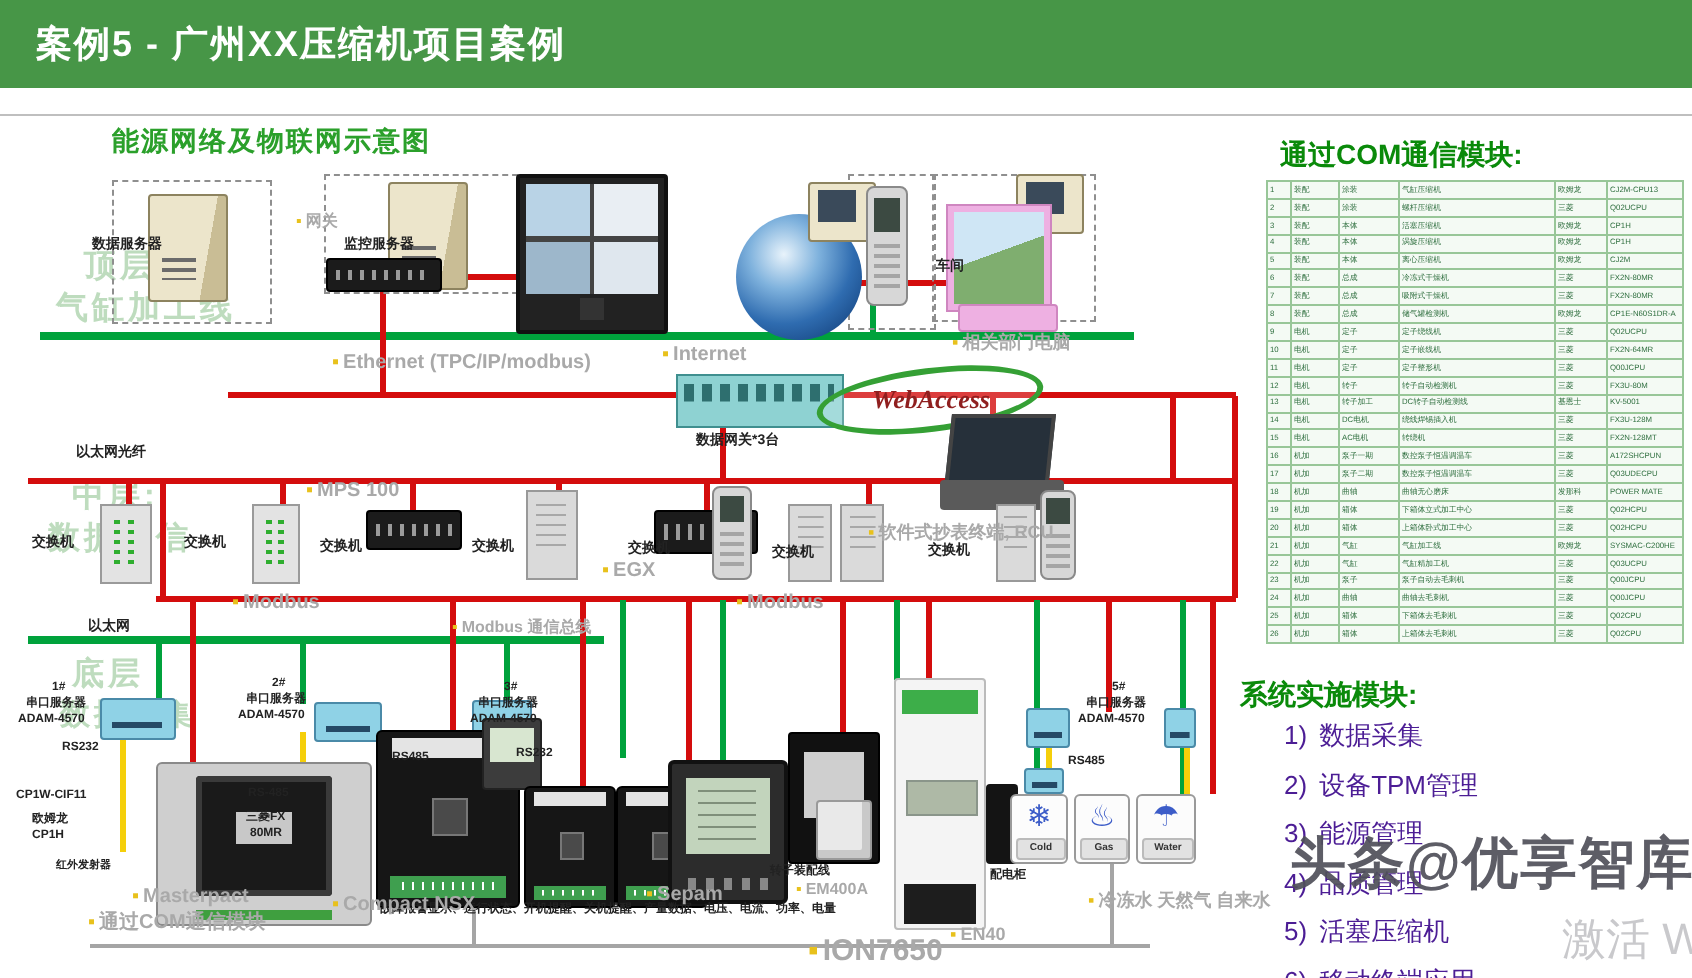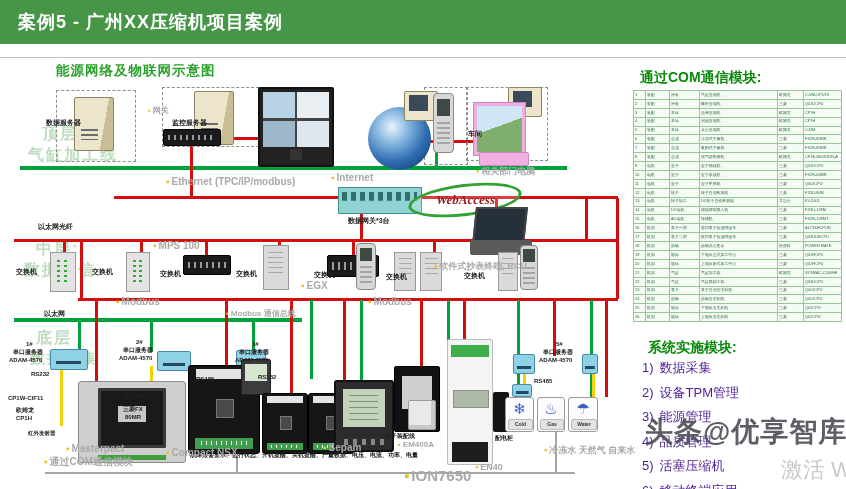--- a/index.html
+++ b/index.html
@@ -78,21 +78,21 @@
   .dev-machine{background:#e9e9e9;border:1px solid #9a9a9a;border-radius:2px;box-shadow:inset -4px -4px 0 #c9c9c9}
   .dev-blackbox{background:#141414;border-radius:2px}
   .dev-tile{background:#fcfcfc;border:1px solid #9a9a9a;border-radius:3px}
   .dev-tile .glyph{left:0;top:0;width:100%;height:68%;color:#3c5cc8;font-size:15px;line-height:1.5;text-align:center}
   .dev-tile .tlab{left:6%;bottom:3%;width:88%;height:9px;background:#e2e2e2;border:1px solid #bbb;border-radius:2px;font-weight:bold;font-size:5px;color:#333;text-align:center;line-height:8px}
   
   #info-title{position:absolute;left:640px;top:69px;font-size:14px;font-weight:bold;color:#0a8a0a;white-space:nowrap}
   #plc-table{position:absolute;left:633px;top:90px;width:208px;border-collapse:collapse;table-layout:fixed;background:#f4faf4}
   #plc-table td{border:0.5px solid #98c698;font-size:3.9px;line-height:1.1;color:#2f6f3f;
                 padding:0 1px;height:7.9px;overflow:hidden;white-space:nowrap}
-  #mod-title{position:absolute;left:648px;top:339px;font-size:14px;font-weight:bold;color:#0a8a0a;white-space:nowrap}
+  #mod-title{position:absolute;left:620px;top:339px;font-size:14px;font-weight:bold;color:#0a8a0a;white-space:nowrap}
   #modules{position:absolute;left:642px;top:359px}
   .mod{font-size:13px;color:#4c1d95;margin-bottom:6.5px;white-space:nowrap}
   .mod .num{margin-right:6px}
   #wm-brand{position:absolute;left:645px;top:413px;font-size:28px;font-weight:bold;color:#50505a;
             opacity:.92;letter-spacing:1px;white-space:nowrap}
   #wm-act{position:absolute;left:781px;top:455px;font-size:22px;color:#c9c9cc;white-space:nowrap}
 </style>
 </head>
 <body>
 

